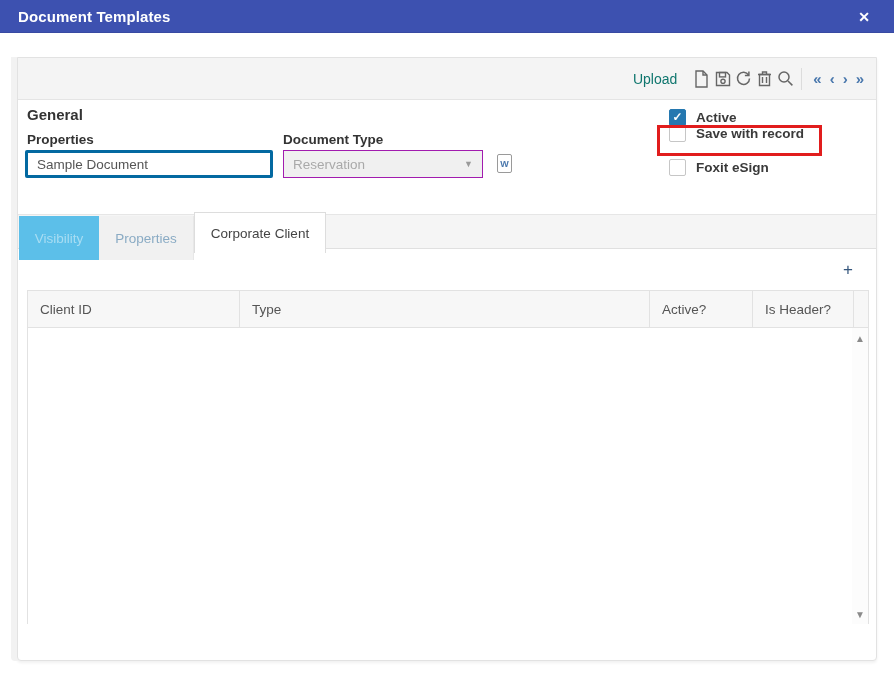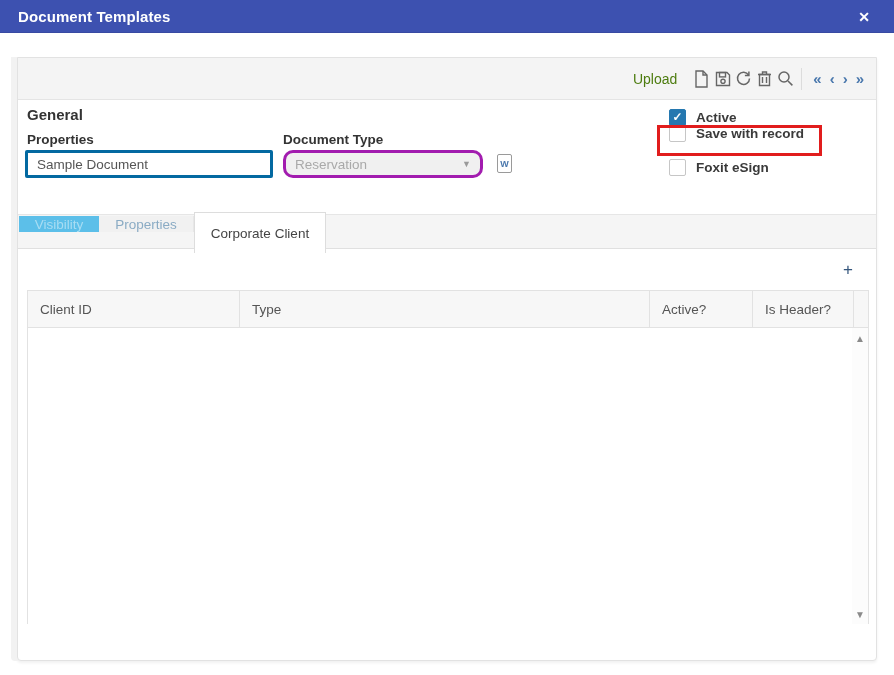--- a/index.html
+++ b/index.html
@@ -21,39 +21,39 @@
     background: #fff; border: 1px solid #e2e2e2; border-radius: 0 0 4px 4px;
     box-shadow: -6px 0 0 #f2f2f2, 0 2px 3px rgba(0,0,0,0.06);
   }
 
   
   .toolbar {
     position: absolute; left: 0; top: 0; right: 0; height: 42px;
     background: #f4f4f4; border-bottom: 1px solid #e4e4e4;
     display: flex; align-items: center; justify-content: flex-end; padding-right: 8px;
   }
-  .toolbar .upload { font-size: 14px; color: #4d7c0f; margin-right: 14px; cursor: pointer; }
+  .toolbar .upload { font-size: 14px; color: #0f766e; margin-right: 14px; cursor: pointer; }
   .tb-icon { width: 21px; height: 22px; display: flex; align-items: center; justify-content: center; cursor: pointer; }
   .tb-icon svg { display: block; }
   .tb-sep { width: 1px; height: 22px; background: #dcdcdc; margin: 0 7px 0 5px; }
   .nav-arrow { font-size: 15px; color: #4a78ad; padding: 0 4px; cursor: pointer; font-weight: bold; line-height: 22px; }
 
   
   .section-title { position: absolute; left: 9px; top: 48px; font-size: 15px; font-weight: bold; color: #333; }
   .field-label { position: absolute; font-size: 13.5px; font-weight: bold; color: #333; }
   .lbl-desc { left: 9px; top: 74px; }
   .lbl-doctype { left: 265px; top: 74px; }
   .txt-input {
     position: absolute; left: 7px; top: 92px; width: 248px; height: 28px;
     border: 3px solid #0369a1; border-radius: 2px; padding: 0 9px;
     font-family: "Liberation Sans", sans-serif; font-size: 13.5px; color: #555; background: #fff;
   }
   .select {
     position: absolute; left: 265px; top: 92px; width: 200px; height: 28px;
-    background: #f0f0f0; border: 3px solid #a21caf; border-radius: 10px;
+    background: #f0f0f0; border: 1px solid #a21caf; border-radius: 0;
     display: flex; align-items: center; padding: 0 9px; color: #a9a9a9; font-size: 13.5px;
   }
   .select .caret { margin-left: auto; font-size: 9px; color: #9a9a9a; }
   .word-icon { position: absolute; left: 479px; top: 96px; width: 15px; height: 19px;
     border: 1px solid #9a9a9a; border-radius: 2px; background: #fff;
     display: flex; align-items: center; justify-content: center;
     font-size: 9px; font-weight: bold; color: #4a78ad; }
 
   
   .chk-row { position: absolute; left: 651px; display: flex; align-items: center; height: 18px; }
@@ -68,21 +68,21 @@
     position: absolute; left: 639px; top: 67px; width: 165px; height: 31px;
     border: 3px solid #e11d1d; pointer-events: none; z-index: 5;
   }
 
   
   .form-divider { position: absolute; left: 0; right: 0; top: 156px; height: 1px; background: #e6e6e6; }
 
   
   .tabstrip { position: absolute; left: 0; right: 0; top: 157px; height: 34px;
     background: #f5f5f5; border-bottom: 1px solid #e0e0e0; }
-  .tab { position: absolute; top: 1px; height: 16px; display: flex; align-items: center; justify-content: center;
+  .tab { position: absolute; top: 1px; height: 44px; display: flex; align-items: center; justify-content: center;
     font-size: 13.5px; cursor: pointer; }
   .tab-visibility { left: 1px; width: 80px; background: #5cbfe9; color: #a8ddf3; }
   .tab-properties { left: 81px; width: 95px; background: #f1f1f1; color: #8aabc4; border-right: 1px solid #e7e7e7; }
   .tab-active { left: 176px; width: 132px; top: -3px; height: 41px; background: #fff;
     border: 1px solid #ddd; border-bottom: none; color: #444; z-index: 3; }
 
   
   .add-btn { position: absolute; right: 20px; top: 204px; width: 16px; height: 16px;
     font-size: 17px; color: #34557c; display: flex; align-items: center; justify-content: center; cursor: pointer; }
 

